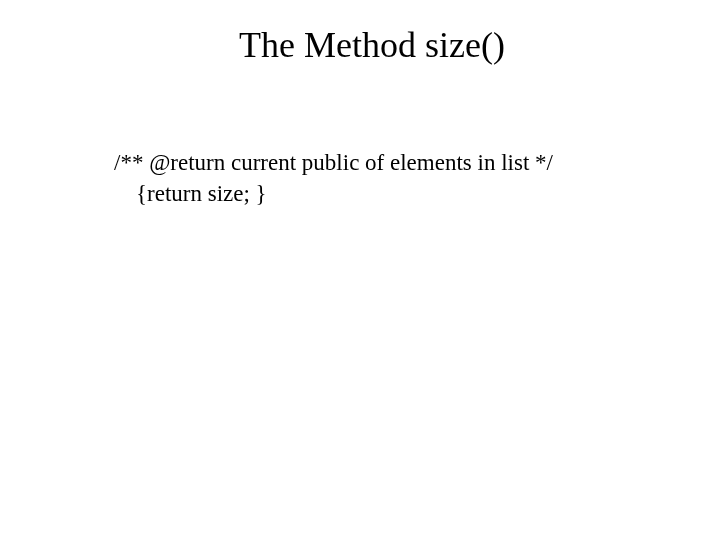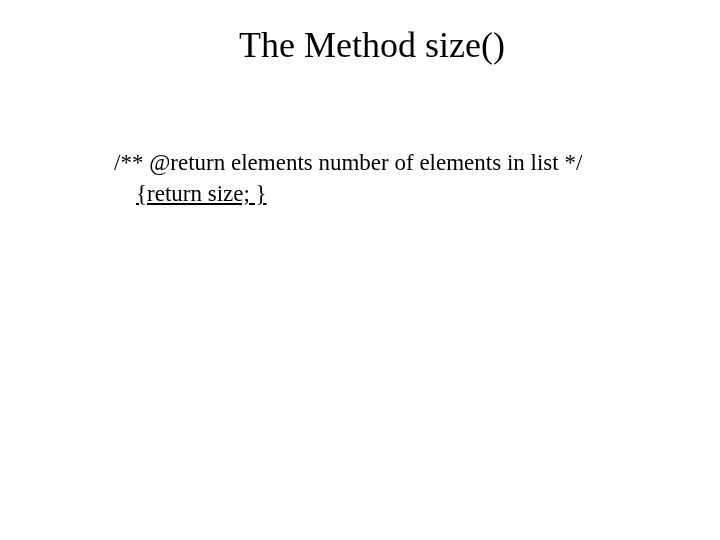--- a/index.html
+++ b/index.html
@@ -29,25 +29,24 @@
     left: 102px;
     top: 147px;
     font-size: 23px;
     line-height: 1.35;
   }
   .body .line {
     white-space: pre;
   }
   .indent {
     padding-left: 22px;
-    text-decoration: underline;
   }
 </style>
 </head>
 <body>
 
 <div class="slide">
   <div class="title">The Method size()</div>
   <div class="body">
-    <div class="line">/** @return elements number of elements in list */</div>
+    <div class="line">/** @return current public of elements in list */</div>
     <div class="line indent">{return size; }</div>
   </div>
 </div>
 
 </body></html>

